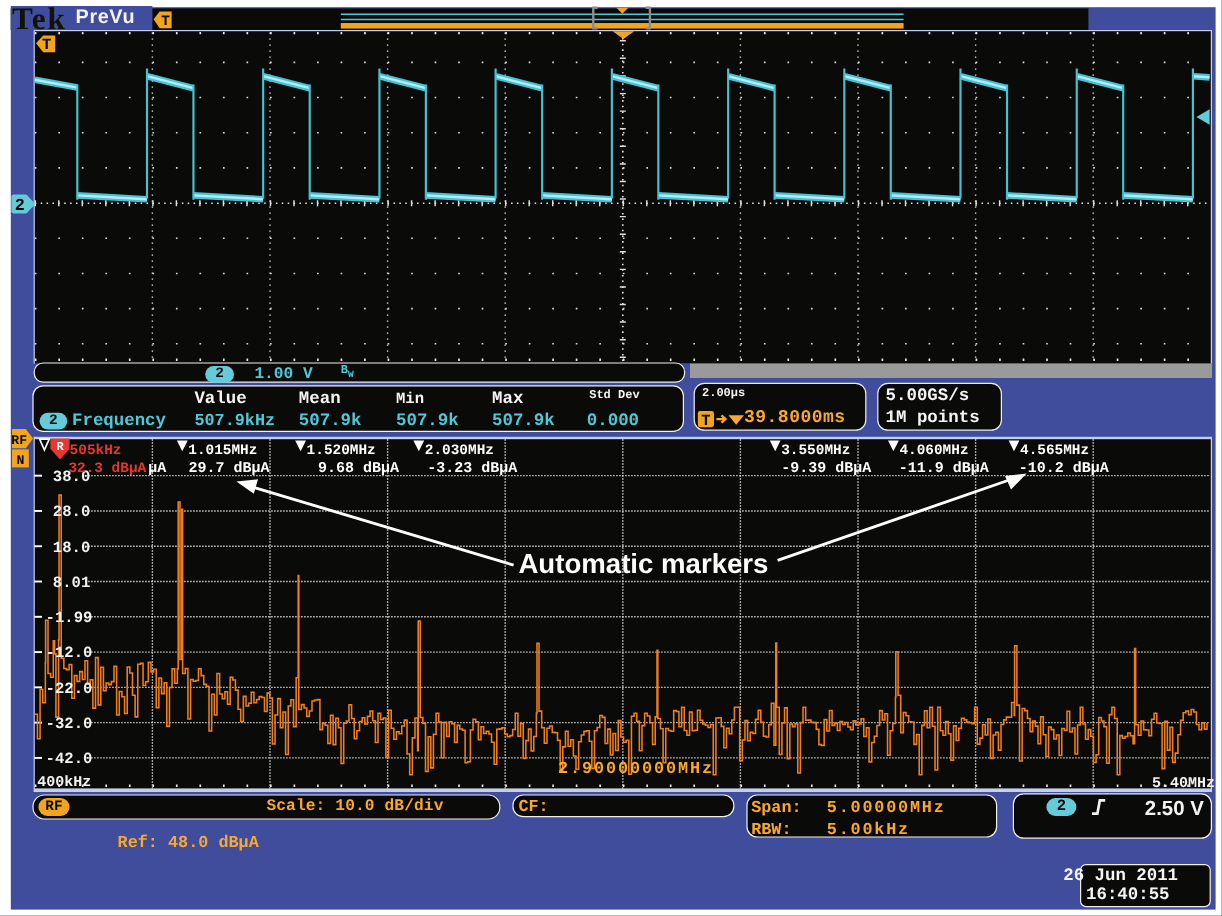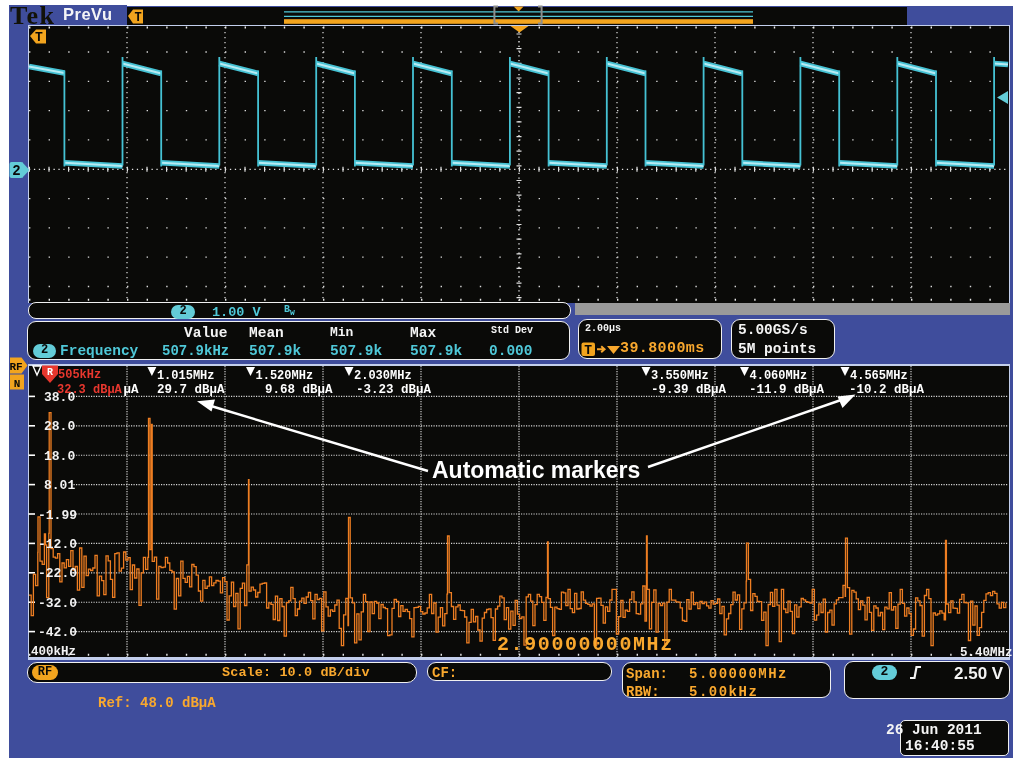--- a/index.html
+++ b/index.html
@@ -81,21 +81,21 @@
   <polygon points="997,97.5 1008,91 1008,104" fill="#63ccd8"></polygon>
 </svg>
 
 <div class="obox" style="left:28px; top:301.5px; width:543px; height:17.5px; border-radius:8px;"></div>
 <div class="badge" style="left:171px; top:305px; width:24px; height:13.5px; font-size:12px; line-height:13px;">2</div>
 <div class="abs mono cy" style="left:212px; top:304.5px; font-size:13.5px;">1.00 V</div>
 <div class="abs mono cy" style="left:284px; top:304px; font-size:10px;text-align:right;">B<span style="font-size:8px; vertical-align:-3px;">W</span></div>
 <div class="abs" style="left:575px; top:303px; width:435px; height:12px; background:#9a9a9a;"></div>
 
 <div class="obox" style="left:27px; top:321px; width:543px; height:39px;"></div>
-<div class="abs mono wh" style="left:162px; top:325px; font-size:14.5px;margin-left:22px;">Value</div>
+<div class="abs mono wh" style="left:162px; top:325px; font-size:14.5px;">Value</div>
 <div class="abs mono wh" style="left:249px; top:325px; font-size:14.5px;">Mean</div>
 <div class="abs mono wh" style="left:330px; top:325px; font-size:13px;font-family:Liberation Mono, monospace;">Min</div>
 <div class="abs mono wh" style="left:410px; top:325px; font-size:14.5px;">Max</div>
 <div class="abs mono wh" style="left:491px; top:325px; font-size:10px;">Std Dev</div>
 <div class="badge" style="left:33px; top:343.5px; width:23px; height:14px; font-size:12px; line-height:13.5px;">2</div>
 <div class="abs mono cy" style="left:60px; top:342.5px; font-size:14.5px;">Frequency</div>
 <div class="abs mono cy" style="left:162px; top:342.5px; font-size:14px;">507.9kHz</div>
 <div class="abs mono cy" style="left:249px; top:342.5px; font-size:14.5px;">507.9k</div>
 <div class="abs mono cy" style="left:330px; top:342.5px; font-size:14.5px;">507.9k</div>
 <div class="abs mono cy" style="left:410px; top:342.5px; font-size:14.5px;">507.9k</div>
@@ -105,21 +105,21 @@
 <div class="abs mono wh" style="left:585px; top:322.5px; font-size:10px;">2.00µs</div>
 <svg class="abs" style="left:581px; top:340.5px;" width="40" height="16" viewBox="0 0 40 16">
   <rect x="0.5" y="1.5" width="13.5" height="13.5" rx="2" fill="#f2a41e"></rect>
   <text x="7.2" y="12.8" font-family="Liberation Mono" font-weight="bold" font-size="13" fill="#0a0a08" text-anchor="middle">T</text>
   <path d="M16 8.2 L23 8.2 M20.2 5.2 L23.6 8.2 L20.2 11.2" stroke="#f9a82e" stroke-width="1.9" fill="none"></path>
   <polygon points="26,5 39,5 32.5,13" fill="#f9a82e"></polygon>
 </svg>
 <div class="abs mono org" style="left:620px; top:339.5px; font-size:15px; letter-spacing:0.4px;">39.8000ms</div>
 <div class="obox" style="left:731px; top:318.5px; width:104px; height:40.5px;"></div>
 <div class="abs mono wh" style="left:738px; top:322px; font-size:14.5px;">5.00GS/s</div>
-<div class="abs mono wh" style="left:738px; top:340.5px; font-size:14.5px;">5M points</div>
+<div class="abs mono wh" style="left:738px; top:340.5px; font-size:14.5px;">1M points</div>
 
 <div class="abs" style="left:27.5px; top:364px; width:982.5px; height:295.5px; background:#c3cfec;"></div>
 <div class="abs blk" style="left:29px; top:365.8px; width:979.5px; height:291.5px;"></div>
 <svg class="abs" style="left:0; top:0;" width="1018" height="763" viewBox="0 0 1018 763">
 <line x1="127" y1="366" x2="127" y2="657" stroke="#d5d5d5" stroke-width="1.15" stroke-dasharray="1.2 1.3"></line>
 <line x1="225" y1="366" x2="225" y2="657" stroke="#d5d5d5" stroke-width="1.15" stroke-dasharray="1.2 1.3"></line>
 <line x1="323" y1="366" x2="323" y2="657" stroke="#d5d5d5" stroke-width="1.15" stroke-dasharray="1.2 1.3"></line>
 <line x1="421" y1="366" x2="421" y2="657" stroke="#d5d5d5" stroke-width="1.15" stroke-dasharray="1.2 1.3"></line>
 <line x1="519" y1="366" x2="519" y2="657" stroke="#d5d5d5" stroke-width="1.15" stroke-dasharray="1.2 1.3"></line>
 <line x1="617" y1="366" x2="617" y2="657" stroke="#d5d5d5" stroke-width="1.15" stroke-dasharray="1.2 1.3"></line>
@@ -196,21 +196,21 @@
   <text x="432" y="477.5" font-family="Liberation Sans" font-weight="bold" font-size="23" fill="#ffffff">Automatic markers</text>
 </svg>
 
 <div class="obox" style="left:27px; top:662px; width:390px; height:21px; border-radius:10px;"></div>
 <div class="abs" style="left:32px; top:664.5px; width:26px; height:15.5px; background:#f2a41e; border-radius:8px; text-align:center; font-family:'Liberation Mono',monospace; font-weight:bold; font-size:12px; line-height:15px; color:#0a0a08;">RF</div>
 <div class="abs mono org" style="left:67px; top:695px; font-size:14px;padding-left:31px;">Ref: 48.0 dBµA</div>
 <div class="abs mono org" style="left:222px; top:665px; font-size:13.5px; letter-spacing:0.1px;">Scale: 10.0 dB/div</div>
 
 <div class="obox" style="left:426.5px; top:662px; width:185.5px; height:18.5px; border-radius:9px;"></div>
 <div class="abs mono org" style="left:432px; top:664.5px; font-size:14px;">CF:</div>
-<div class="abs mono org" style="left:465px; top:633px; font-size:20px; letter-spacing:1.6px;margin-left:32px;">2.90000000MHz</div>
+<div class="abs mono org" style="left:465px; top:633px; font-size:14px; letter-spacing:1.6px;">2.90000000MHz</div>
 
 <div class="obox" style="left:621.5px; top:662px; width:209px; height:36px;"></div>
 <div class="abs mono org" style="left:626px; top:666px; font-size:14px;">Span:</div>
 <div class="abs mono org" style="left:689px; top:666px; font-size:14px; letter-spacing:1.5px;">5.00000MHz</div>
 <div class="abs mono org" style="left:626px; top:683.5px; font-size:14px;">RBW:</div>
 <div class="abs mono org" style="left:689px; top:683.5px; font-size:14px; letter-spacing:1.5px;">5.00kHz</div>
 
 <div class="obox" style="left:844px; top:661px; width:166px; height:38px;"></div>
 <div class="badge" style="left:872px; top:664.5px; width:25px; height:15px; font-size:13px; line-height:14.5px;">2</div>
 <svg class="abs" style="left:907px; top:664.5px;" width="18" height="15" viewBox="0 0 18 15">

